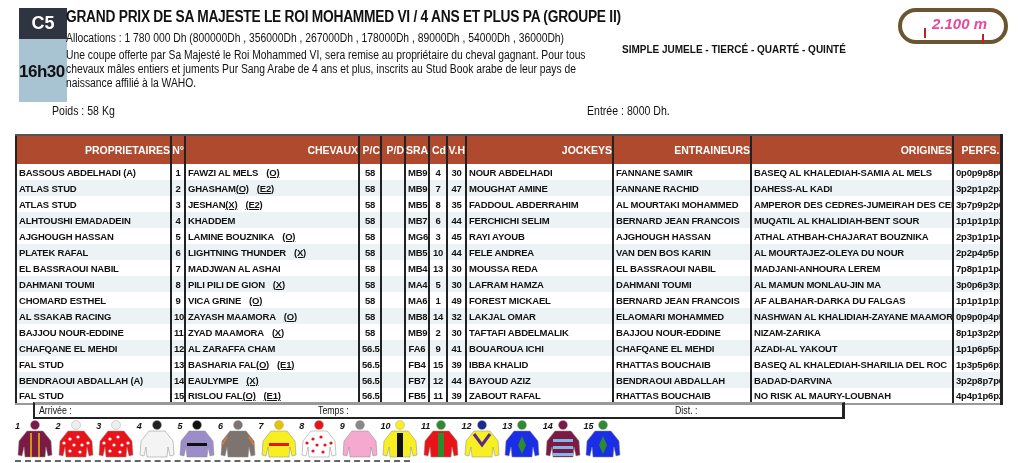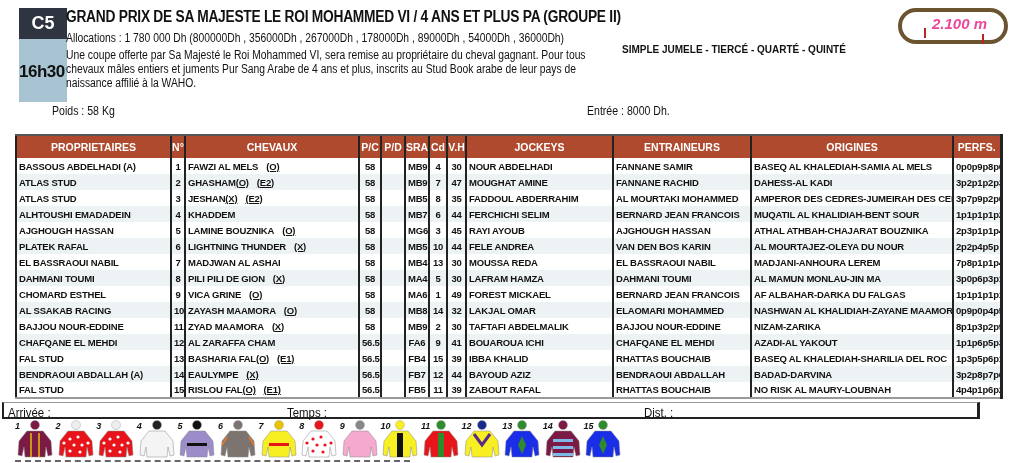--- a/index.html
+++ b/index.html
@@ -11,31 +11,31 @@
   #allocations { position: absolute; left: 66px; top: 31px; font-size: 12px; transform: scaleX(0.86); transform-origin: left; white-space: nowrap; }
   #description { position: absolute; left: 66px; top: 48px; width: 610px; font-size: 12px; line-height: 14px; transform: scaleX(0.86); transform-origin: left; }
   #bet-types { position: absolute; left: 622px; top: 44px; font-size: 10px; font-weight: bold; white-space: nowrap; }
   #distance-oval { position: absolute; left: 898px; top: 8px; width: 110px; height: 36px; border: 4px solid #6b5530; border-radius: 20px; }
   #distance-text { position: absolute; left: 30px; top: 3px; font-size: 15px; font-weight: bold; font-style: italic; color: #ec4899; white-space: nowrap; }
   .oval-tick { position: absolute; width: 2px; height: 10px; background: #b22; }
   #poids { position: absolute; left: 52px; top: 104px; font-size: 12px; transform: scaleX(0.88); transform-origin: left; }
   #entree { position: absolute; left: 587px; top: 104px; font-size: 12px; transform: scaleX(0.88); transform-origin: left; }
 
   #runners-table { position: absolute; left: 15px; top: 134px; width: 985px; border-collapse: collapse; table-layout: fixed; border-right: 3px solid #222; border-left: 2px solid #222; }
-  #runners-table th { background: #b04a2e; color: #fff; font-size: 10.5px; font-weight: bold; height: 23px; border-left: 2px solid #222; border-top: 2px solid #555; padding: 0; text-align: center; white-space: nowrap; overflow: hidden; }
+  #runners-table th { background: #b04a2e; color: #fff; font-size: 10.5px; font-weight: bold; height: 29px; border-left: 2px solid #222; border-top: 2px solid #555; padding: 0; text-align: right; white-space: nowrap; overflow: hidden; }
   #runners-table td { font-size: 9.5px; font-weight: bold; height: 16px; border-left: 2px solid #222; padding: 0 2px; white-space: nowrap; overflow: hidden; letter-spacing: -0.2px; }
   #runners-table tr:nth-child(odd) td { background: #fff; }
   #runners-table tr:nth-child(even) td { background: #edf2f5; }
   #runners-table tbody tr:last-child td { border-bottom: 2px solid #999; }
   td.c { text-align: center; }
   td.small { font-size: 8.5px; }
   .horse-cell { display: flex; }
   .horse-marks { display: flex; gap: 8px; }
   .mark { text-decoration: underline; font-weight: bold; }
-  #results-row { position: absolute; left: 2px; top: 402px; width: 978px; height: 17px; border: 2px solid #222; border-top: 1px solid #999; border-right: 3px solid #222; font-size: 13px; }
+  #results-row { position: absolute; left: 33px; top: 402px; width: 812px; height: 17px; border: 2px solid #222; border-top: 1px solid #999; border-right: 3px solid #222; font-size: 10px; }
   #results-row span { position: absolute; top: 2px; transform: scaleX(0.88); transform-origin: left; }
   #silks-row { position: absolute; left: 15px; top: 419px; width: 1000px; height: 44px; }
   .silk { position: absolute; top: 0; width: 40px; height: 40px; }
   .silk-num { position: absolute; left: 0; top: 2px; font-size: 9px; font-weight: bold; font-style: italic; }
   #dash-line { position: absolute; left: 15px; top: 460px; width: 395px; border-top: 2px dashed #666; }
 </style>
 </head>
 <body>
 
 <div id="race-badge">

